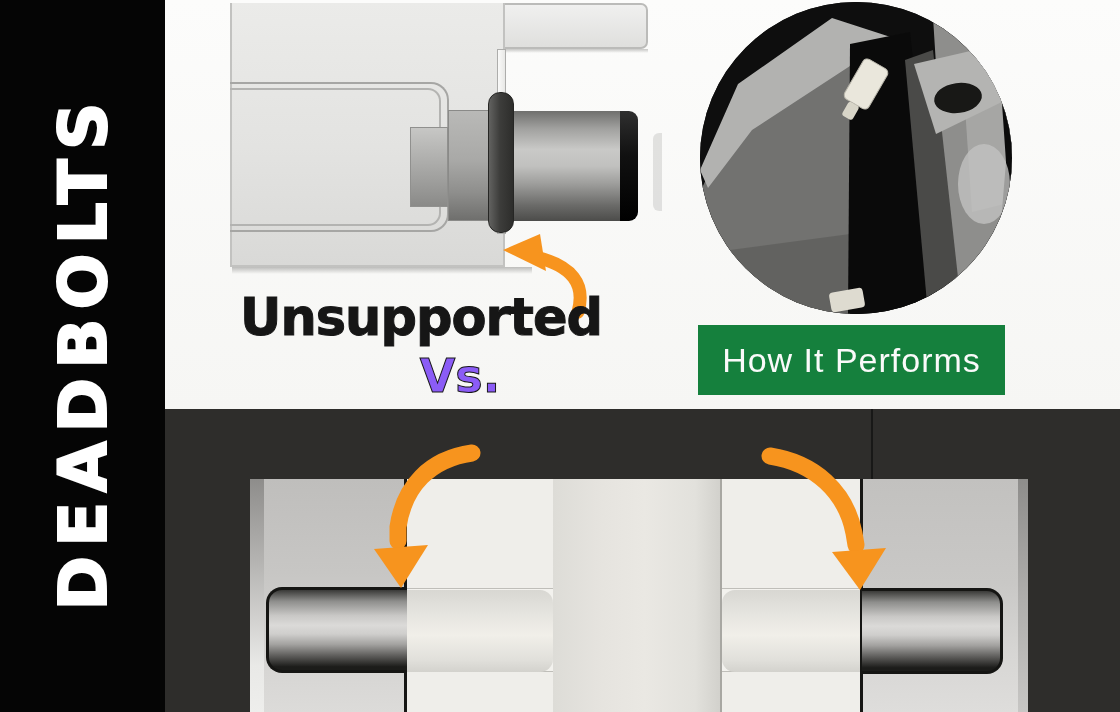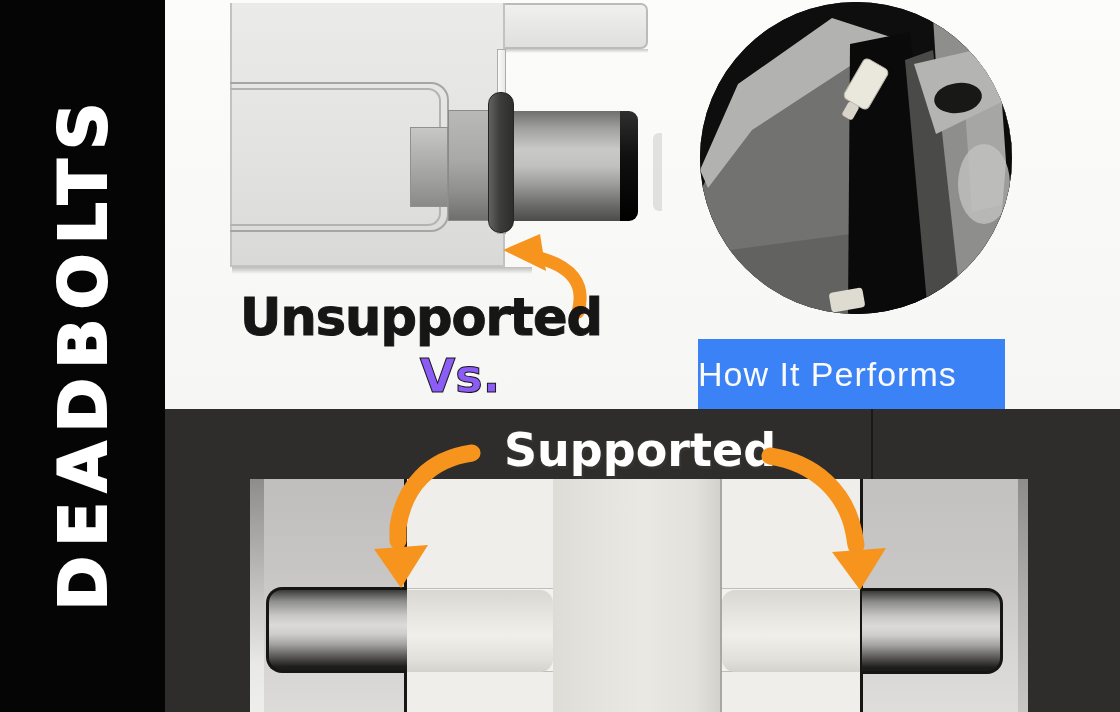--- a/index.html
+++ b/index.html
@@ -57,22 +57,22 @@
     font-weight:800;font-size:51px;letter-spacing:-1px;color:#161616;
     -webkit-text-stroke:1px #161616;}
   .label-vs{left:390px;top:349px;width:140px;text-align:center;
     font-weight:800;font-size:46px;color:#8b5cf6;-webkit-text-stroke:1px #161616;}
 
   
   .photo-circle{left:700px;top:2px;width:312px;height:312px;border-radius:50%;
     overflow:hidden;background:#0d0d0d;}
 
   
-  .performs-box{left:698px;top:339px;width:307px;height:70px;background:#3b82f6;
-    display:flex;align-items:center;}
+  .performs-box{left:698px;top:325px;width:307px;height:70px;background:#15803d;
+    display:flex;align-items:center;justify-content:center;}
   .performs-text{color:#fafafa;font-family:"Liberation Sans",sans-serif;
     font-size:34px;font-weight:400;letter-spacing:1px;}
 
   
   .bottom-section{left:165px;top:409px;width:955px;height:303px;background:#2e2d2b;}
   .seam-above{left:871px;top:409px;width:2px;height:70px;background:rgba(8,8,8,.55);}
 
   .panel-left{left:250px;top:479px;width:156px;height:233px;
     background:linear-gradient(180deg,#bfbebc 0%,#c7c6c4 40%,#d3d2d0 70%,#dcdbd9 100%);}
   .panel-left-edge{position:absolute;left:0;top:0;width:14px;height:100%;
@@ -180,21 +180,20 @@
   <div class="abs faint-bolt-right"></div>
   <div class="abs column-center"></div>
   <div class="abs panel-right">
     <div class="panel-right-edge"></div>
   </div>
   <div class="abs seam-line-left"></div>
   <div class="abs seam-line-right"></div>
   <div class="abs bolt-metal bolt-left"></div>
   <div class="abs bolt-metal bolt-right"></div>
 
-  <div class="abs label-supported">Supported</div>
 
   <svg class="overlay" style="left:360px;top:440px;" width="130" height="155" viewBox="360 440 130 155">
     <path d="M472,453 C430,459 404,486 398,527 L398,541" fill="none" stroke="#F7941E" stroke-width="17" stroke-linecap="round"></path>
     <polygon points="374,549 428,545 401,588" fill="#F7941E"></polygon>
   </svg>
   <svg class="overlay" style="left:760px;top:445px;" width="135" height="150" viewBox="760 445 135 150">
     <path d="M770,456 C815,463 846,492 854,533 L856,545" fill="none" stroke="#F7941E" stroke-width="17" stroke-linecap="round"></path>
     <polygon points="832,552 886,548 860,590" fill="#F7941E"></polygon>
   </svg>
 

